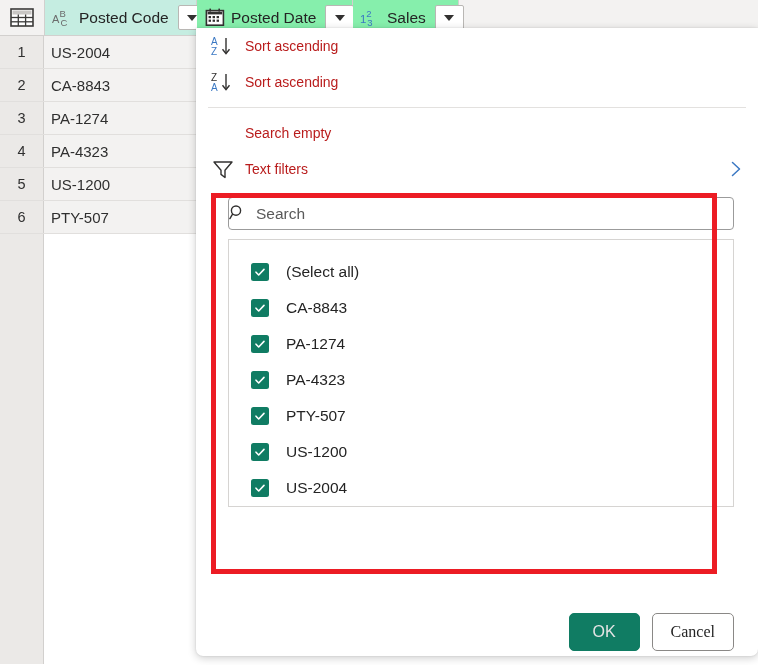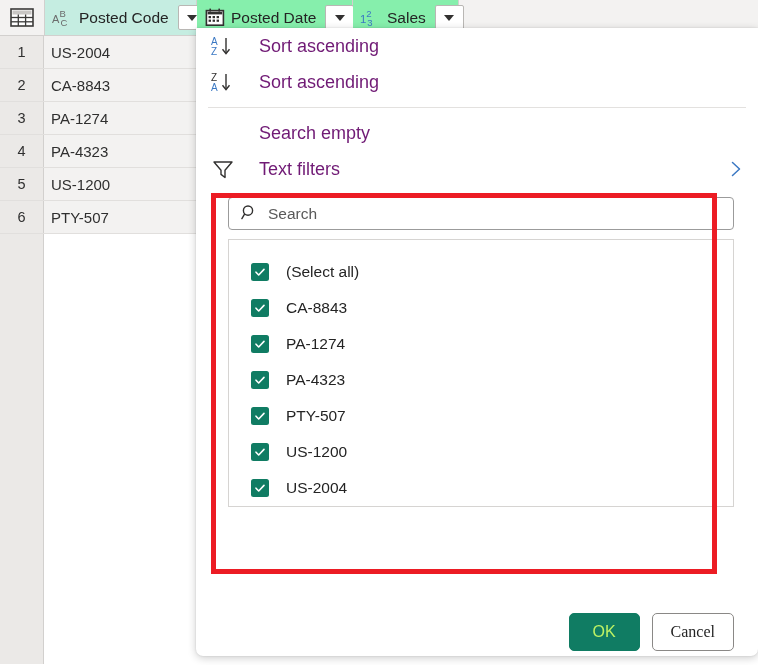--- a/index.html
+++ b/index.html
@@ -89,33 +89,32 @@
   }
 
   .menu-item{
     display:flex;align-items:center;
     height:36px;
     padding-left:15px;padding-right:14px;
     box-sizing:border-box;
     cursor:default;
   }
   .mi-icon{width:28px;min-width:28px;display:flex;align-items:center;justify-content:flex-start;}
-  .mi-label{font-size:18px;color:#701a75;margin-left:20px;white-space:nowrap;}
+  .mi-label{font-size:14px;color:#b91c1c;margin-left:6px;white-space:nowrap;}
   .mi-chevron{margin-left:auto;display:flex;align-items:center;}
 
   .menu-sep{height:1px;background:#e3e1df;margin:7px 12px 7px 12px;}
 
   
   .search-wrap{padding:10px 24px 0 32px;}
   .search-box{
     display:flex;align-items:center;
     height:33px;
     border:1px solid #9b9b9b;border-radius:4px;
     background:#ffffff;
-    padding-left:12px;
     box-sizing:border-box;
   }
   .search-text{
     font-size:15.5px;color:#595959;margin-left:10px;
   }
 
   
   .list-wrap{padding:9px 24px 0 32px;}
   .list-box{
     border:1px solid #d6d4d2;
@@ -156,21 +155,21 @@
     box-sizing:border-box;
   }
   .btn{
     height:38px;min-width:71px;
     border-radius:5px;
     display:flex;align-items:center;justify-content:center;
     font-size:16px;
     box-sizing:border-box;
     cursor:default;
   }
-  .btn-primary{background:#107c63;color:#bef264;border:1px solid #107c63;padding:0 20px;}
+  .btn-primary{background:#107c63;color:#e5e5e5;border:1px solid #107c63;padding:0 20px;}
   .btn-default{background:#ffffff;color:#242424;border:1px solid #8a8886;padding:0 18px;margin-left:12px;font-family:Liberation Serif, serif;}
 </style>
 </head>
 <body>
 
 <div id="grid">
 
   <div class="grid-header">
 
     <div class="corner-cell">

